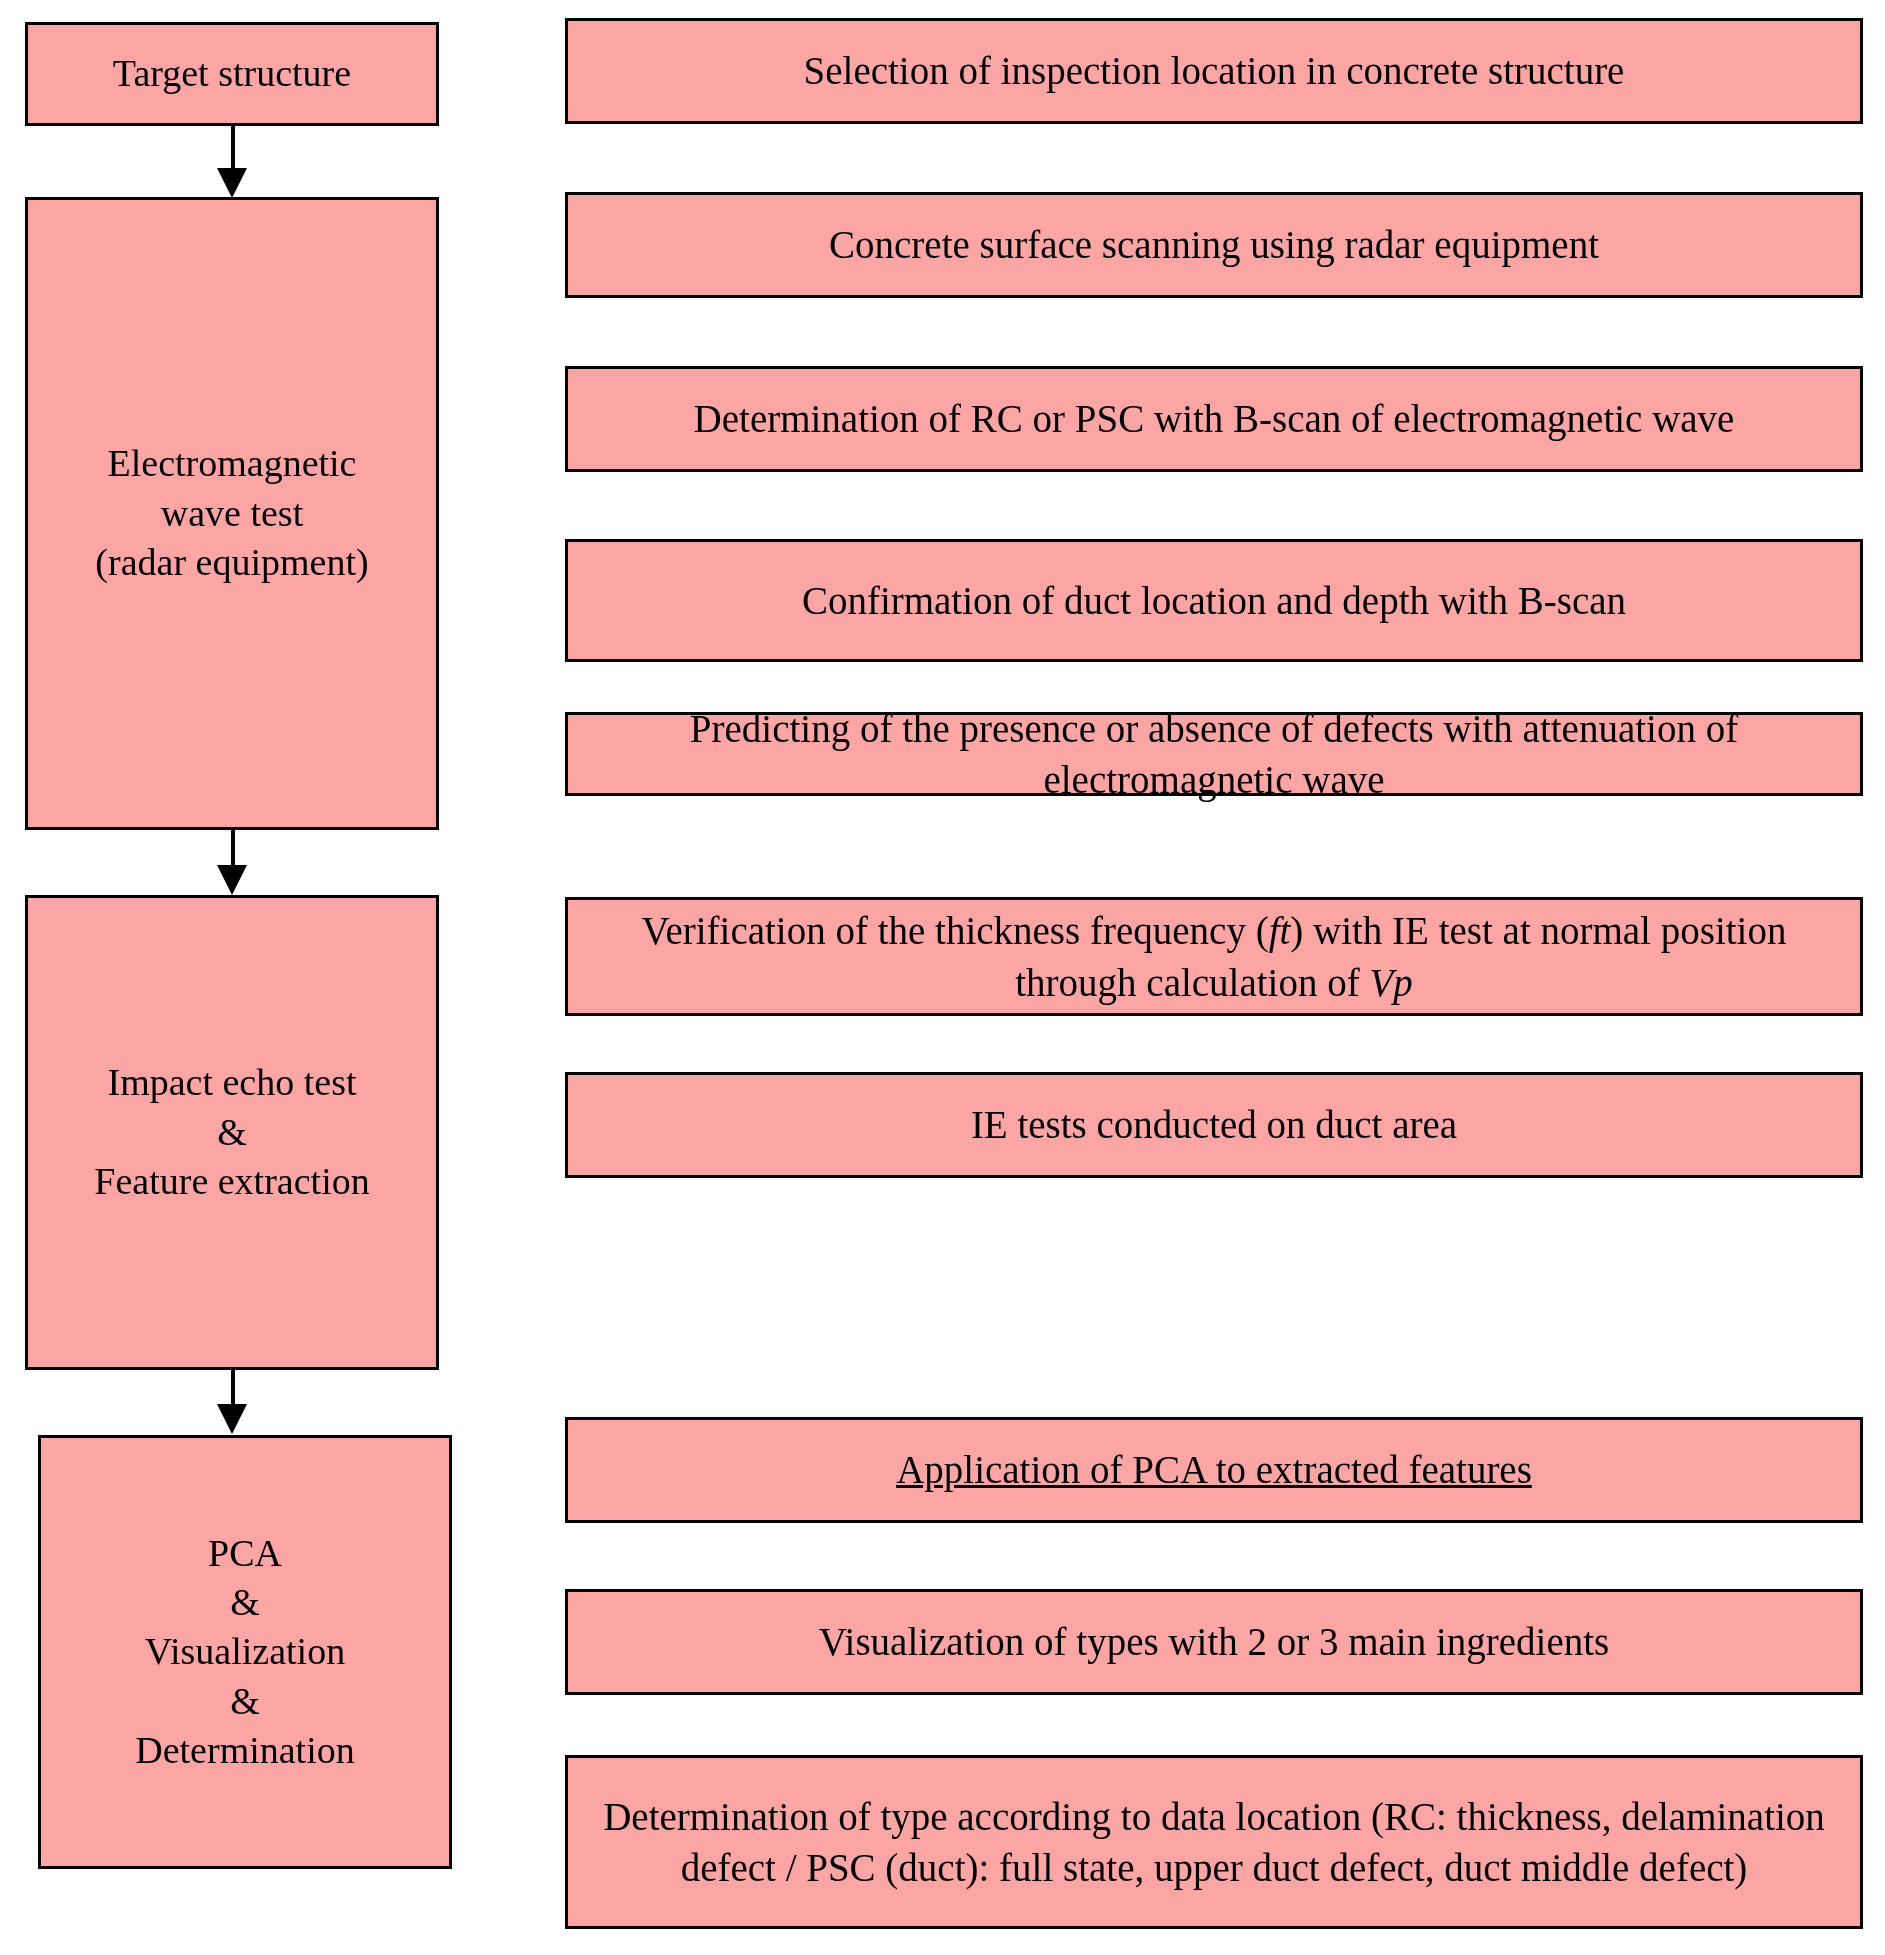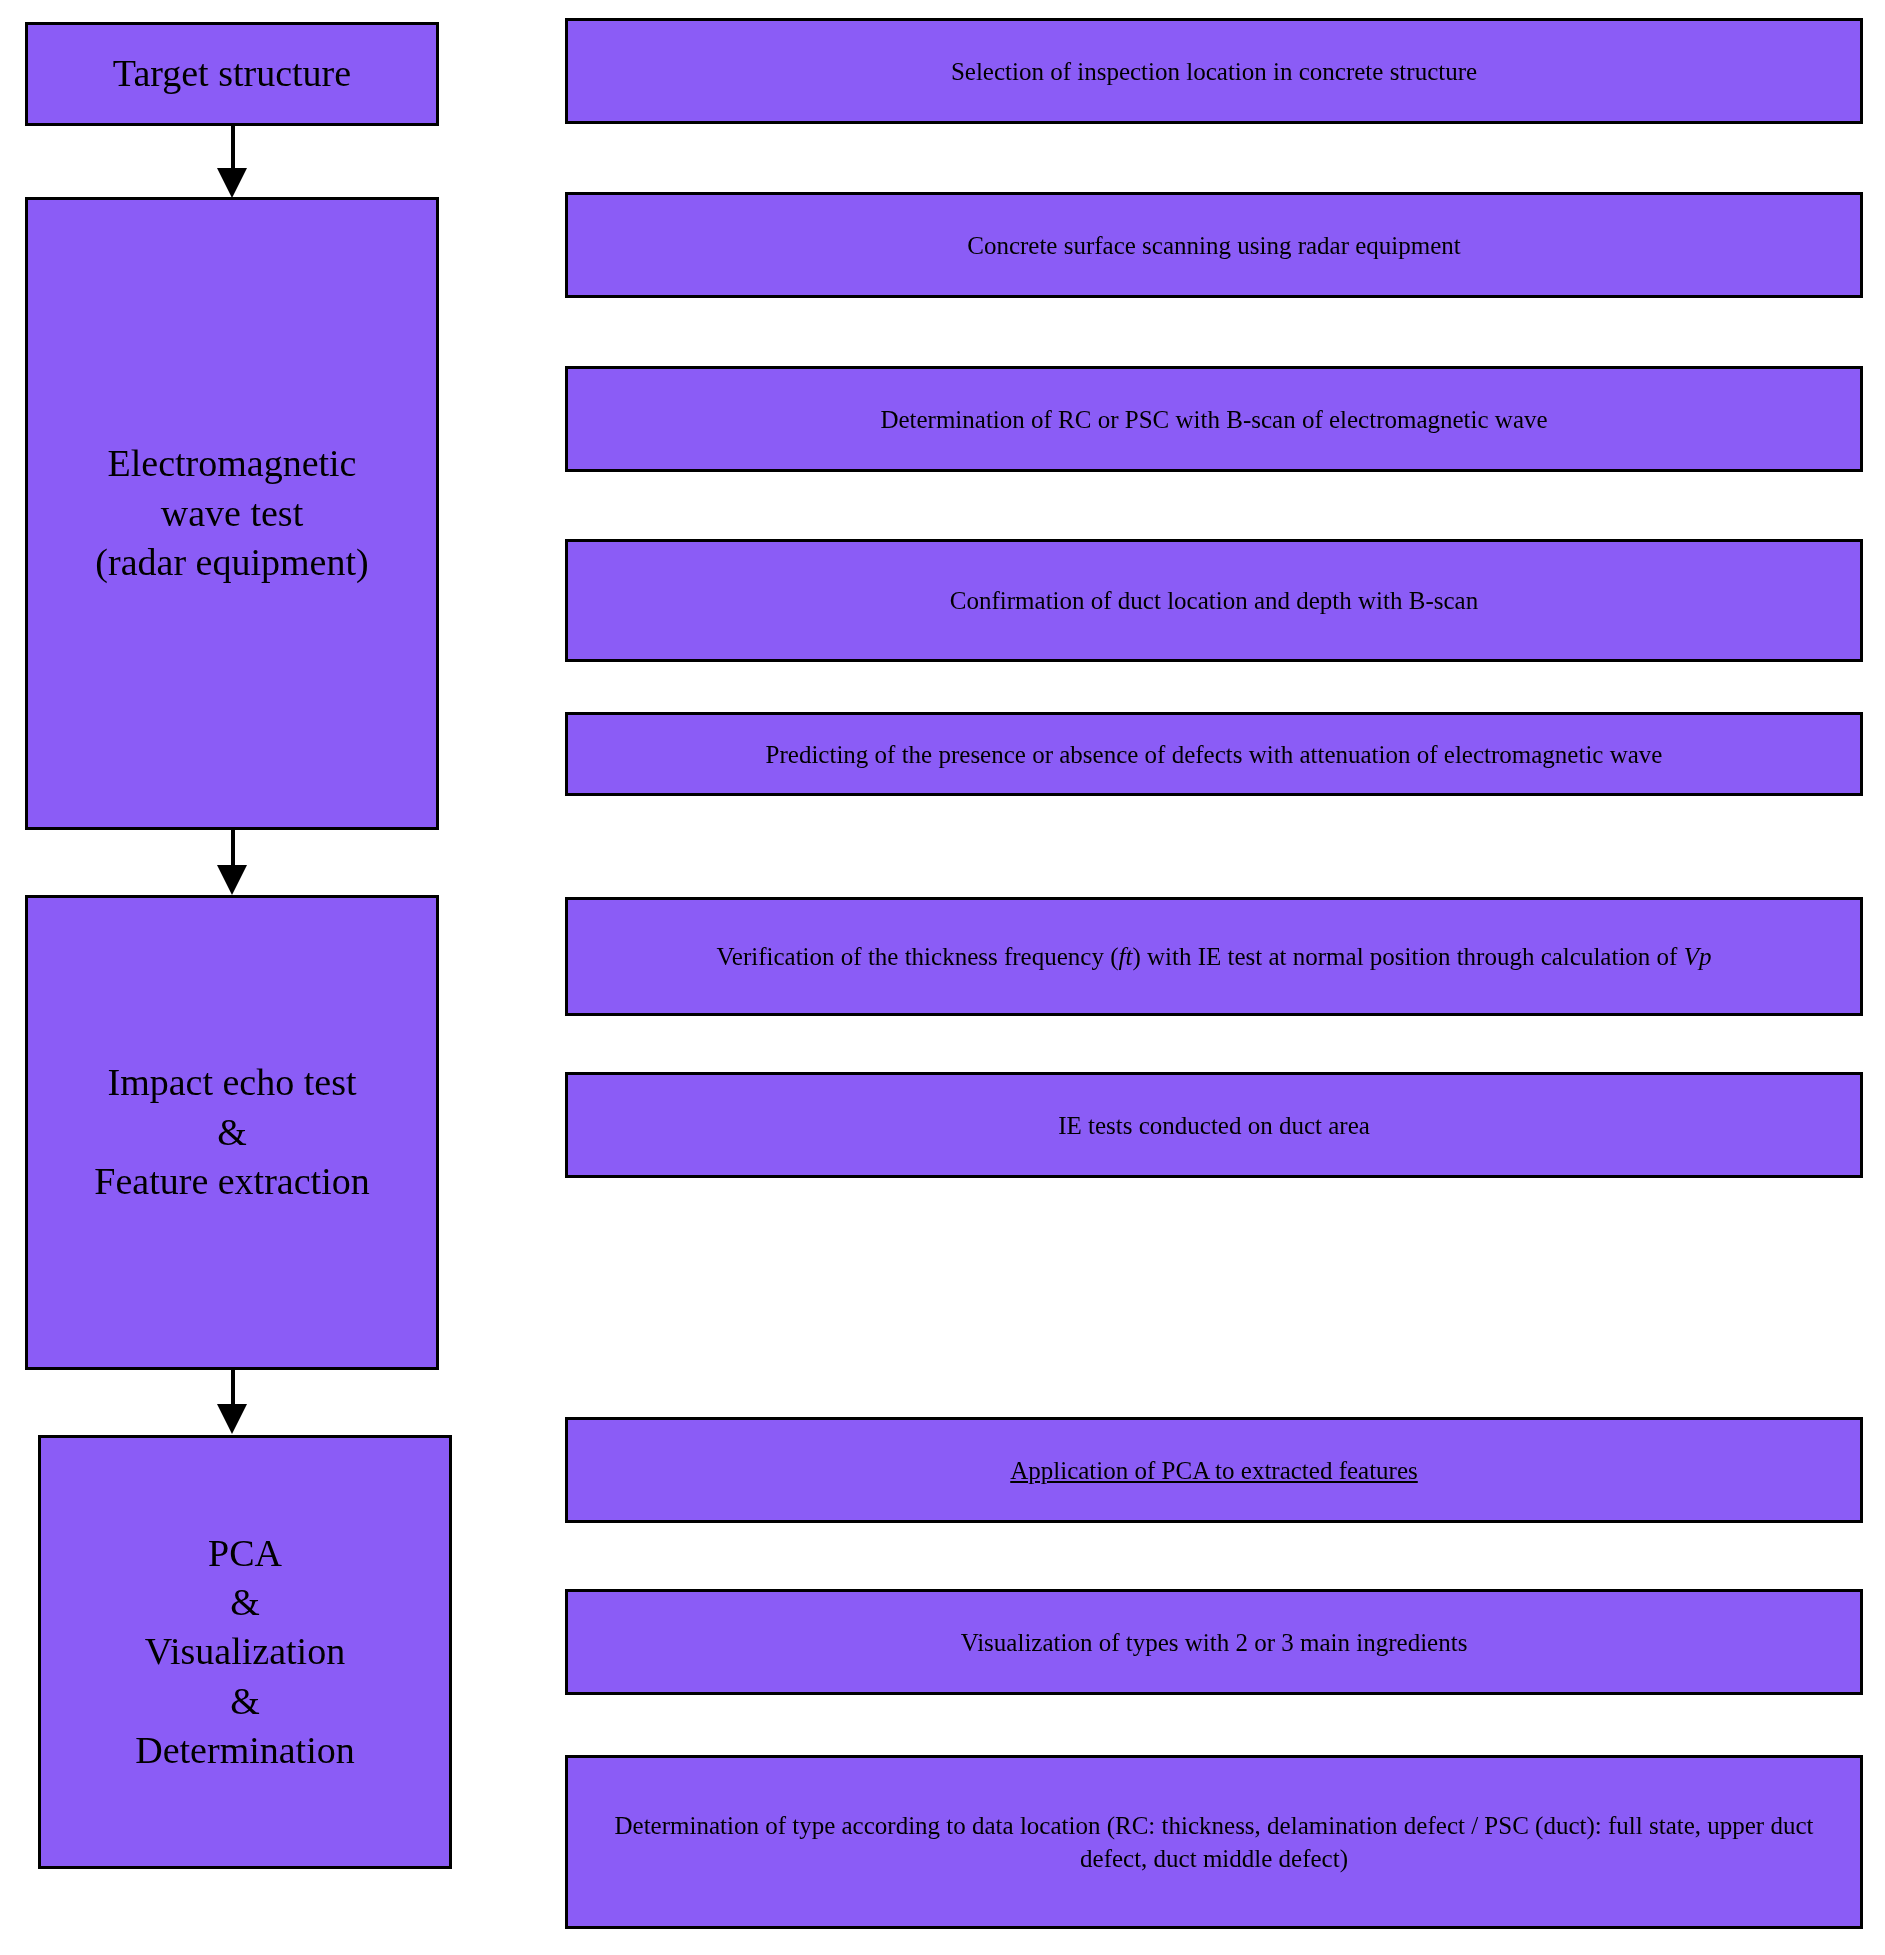--- a/index.html
+++ b/index.html
@@ -17,42 +17,42 @@
     width: 1885px;
     height: 1955px;
     background: #ffffff;
     overflow: hidden;
   }
 
   .node {
     position: absolute;
     box-sizing: border-box;
     border: 3.6px solid #000000;
-    background: #8b5cf6;
+    background: #fca5a5;
     display: flex;
     align-items: center;
     justify-content: center;
     text-align: center;
   }
 
   .node-label {
     display: block;
     width: 100%;
     padding: 0 13px;
     line-height: 1.30;
     font-size: 37px;
     white-space: pre-line;
   }
 
   
   .stage { }
   .stage .node-label { font-size: 38px; line-height: 1.30; }
 
   
-  .step .node-label { font-size: 25px; line-height: 1.32; }
+  .step .node-label { font-size: 39px; line-height: 1.32; }
 
   
   .connector {
     position: absolute;
     width: 0;
   }
   .connector .shaft {
     position: absolute;
     left: 0;
     top: 0;

